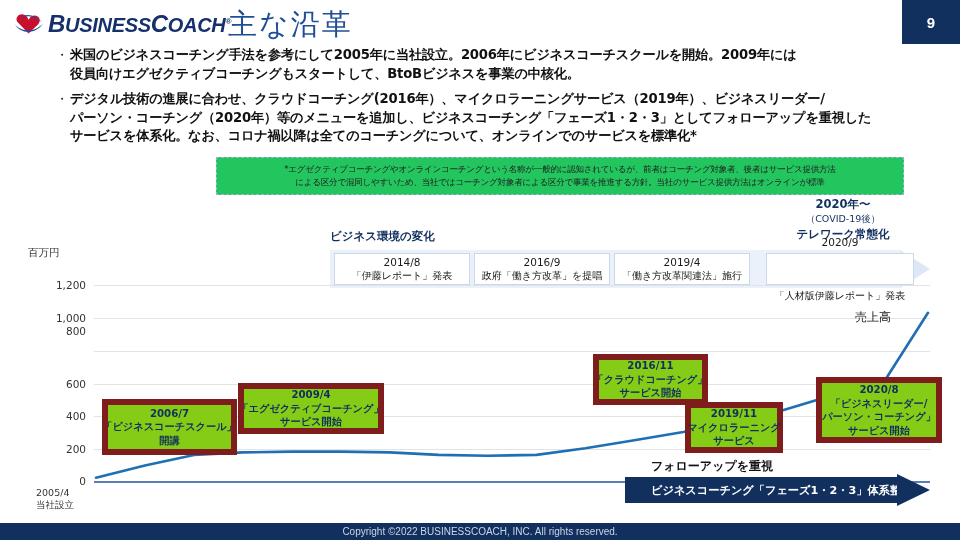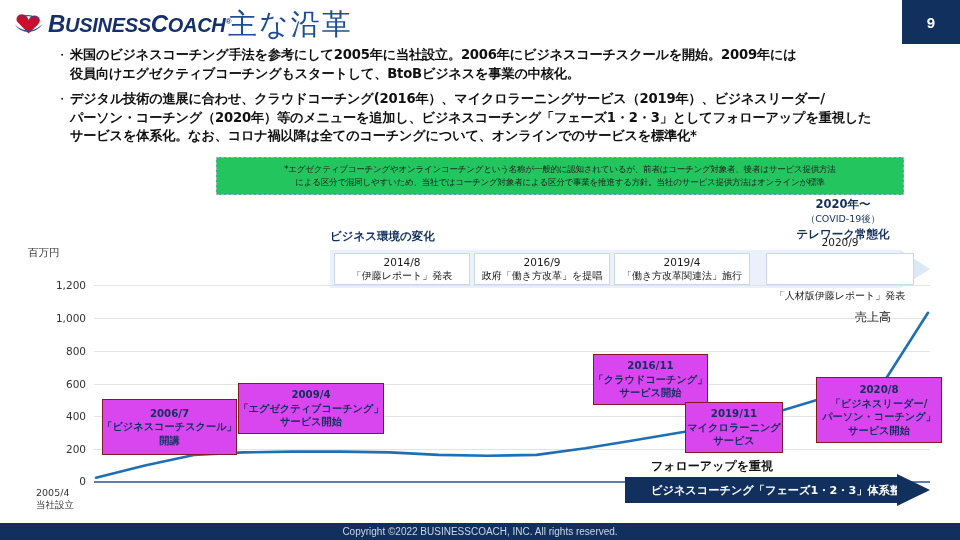--- a/index.html
+++ b/index.html
@@ -102,21 +102,21 @@
     font-family:"DejaVu Sans",sans-serif;
   }
   svg.chart-line{position:absolute;left:0;top:0;width:960px;height:540px;pointer-events:none;}
   .sales-label{
     position:absolute;left:855px;top:309px;font-size:12px;color:#1a1a1a;
     font-family:"DejaVu Sans",sans-serif;
   }
 
   
   .callout{
-    position:absolute;background:#d946ef;border:1px solid #7f1d1d;
+    position:absolute;background:#84cc16;border:6px solid #7f1d1d;
     box-sizing:border-box;text-align:center;
     font-family:"DejaVu Sans",sans-serif;color:#12305e;font-weight:bold;
     display:flex;flex-direction:column;align-items:center;justify-content:center;
   }
   .callout div{line-height:13.5px;font-size:10.2px;white-space:nowrap;}
 
   
   .followup-label{
     position:absolute;left:651px;top:458px;font-size:12px;font-weight:bold;color:#111;
     font-family:"DejaVu Sans",sans-serif;
@@ -221,21 +221,21 @@
   <div class="gridline" style="top:285px;"></div>
   <div class="gridline" style="top:318px;"></div>
   <div class="gridline" style="top:351px;"></div>
   <div class="gridline" style="top:384px;"></div>
   <div class="gridline" style="top:416px;"></div>
   <div class="gridline" style="top:449px;"></div>
   <div class="gridline" style="top:481px;"></div>
 
   <div class="ytick" style="left:28px;top:279px;">1,200</div>
   <div class="ytick" style="left:28px;top:312px;">1,000</div>
-  <div class="ytick" style="left:28px;top:345px;">800</div>
+  <div class="ytick" style="left:28px;top:325px;">800</div>
   <div class="ytick" style="left:28px;top:378px;">600</div>
   <div class="ytick" style="left:28px;top:410px;">400</div>
   <div class="ytick" style="left:28px;top:443px;">200</div>
   <div class="ytick" style="left:28px;top:475px;">0</div>
 
   <div class="axis-base"></div>
 
   <div class="xstart">
     <div>2005/4</div>
     <div>当社設立</div>

